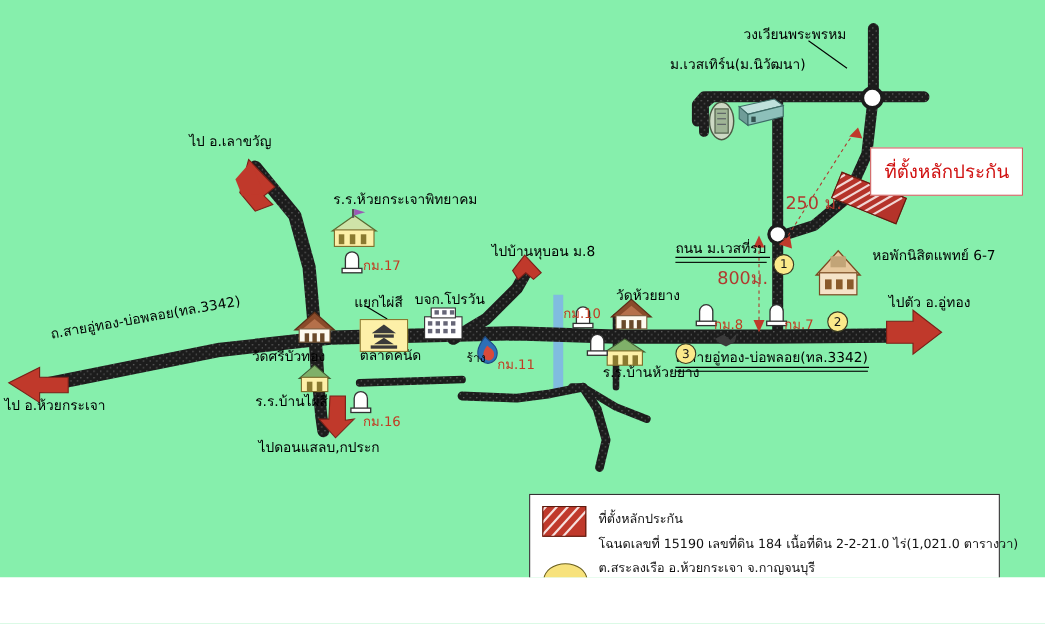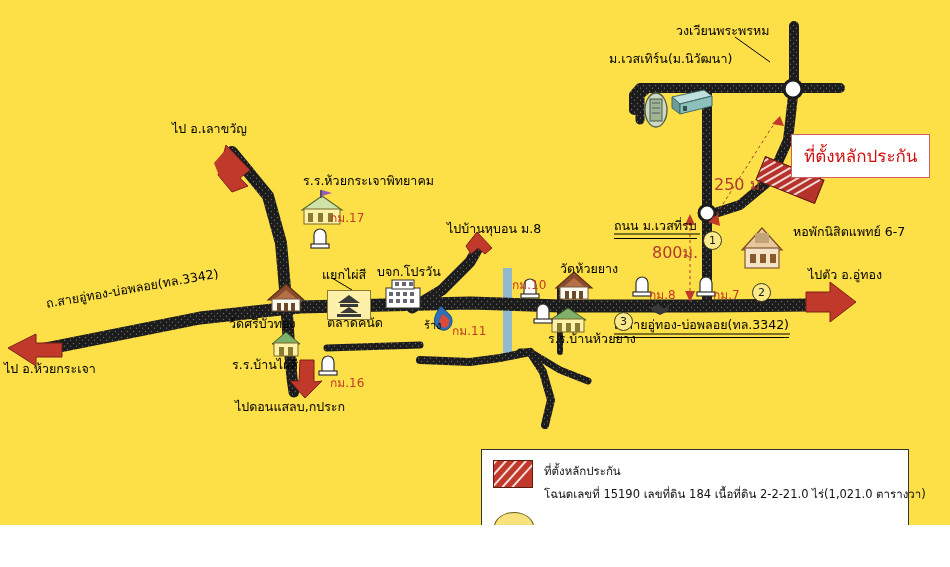--- a/index.html
+++ b/index.html
@@ -1,17 +1,17 @@
 <!DOCTYPE html>
 <html><head>
 <meta charset="utf-8">
 <style>
   html,body{margin:0;padding:0;background:#ffffff;}
   body{font-family:"DejaVu Sans","Liberation Sans",sans-serif;}
-  #map{position:relative;width:950px;height:525px;background:#fde047;overflow:hidden;}
+  #map{position:relative;width:950px;height:525px;background:#86efac;overflow:hidden;}
   #map svg.layer{position:absolute;left:0;top:0;width:950px;height:567px;}
   .lbl{position:absolute;color:#000;font-family:"DejaVu Sans","Liberation Sans",sans-serif;white-space:nowrap;line-height:1.1;}
   .lbl.sm{font-size:11px;}
   .lbl.md{font-size:12.5px;}
   .km{position:absolute;color:#c23b22;font-size:12px;white-space:nowrap;font-family:"DejaVu Sans","Liberation Sans",sans-serif;}
   .dist{position:absolute;color:#b03a2e;font-size:16px;white-space:nowrap;font-family:"DejaVu Sans","Liberation Sans",sans-serif;}
   .circnum{position:absolute;width:17px;height:17px;border-radius:50%;background:#fbe98a;border:1.3px solid #3a3a20;
            color:#1a1a1a;font-size:11px;display:flex;align-items:center;justify-content:center;font-family:"DejaVu Sans","Liberation Sans",sans-serif;}
   .callout{position:absolute;border:1.4px solid #d06060;background:#ffffff;color:#d01010;
            font-size:17px;padding:7px 12px 8px 12px;white-space:nowrap;font-family:"DejaVu Sans","Liberation Sans",sans-serif;}
@@ -288,21 +288,21 @@
   <div class="lbl md" style="left:447px;top:222px;">ไปบ้านหุบอน ม.8</div>
   <div class="lbl md" style="left:808px;top:268px;">ไปตัว อ.อู่ทอง</div>
 
   <div class="lbl md" style="left:46px;top:297px;transform:rotate(-10deg);transform-origin:left center;">ถ.สายอู่ทอง-บ่อพลอย(ทล.3342)</div>
   <div class="lbl md ulined" style="left:614px;top:318px;">ถ.สายอู่ทอง-บ่อพลอย(ทล.3342)</div>
   <div class="lbl md ulined" style="left:614px;top:219px;">ถนน ม.เวสที่รบ</div>
 
   <div class="dist" style="left:714px;top:172px;">250 ม.</div>
   <div class="dist" style="left:652px;top:240px;">800ม.</div>
 
-  <div class="km" style="left:330px;top:208px;">กม.17</div>
+  <div class="km" style="left:330px;top:231px;">กม.17</div>
   <div class="km" style="left:330px;top:373px;">กม.16</div>
   <div class="km" style="left:424px;top:318px;opacity:0;"></div>
   <div class="km" style="left:452px;top:321px;">กม.11</div>
   <div class="km" style="left:512px;top:275px;">กม.10</div>
   <div class="km" style="left:649px;top:285px;">กม.8</div>
   <div class="km" style="left:713px;top:285px;">กม.7</div>
 
   <div class="circnum" style="left:703px;top:231px;">1</div>
   <div class="circnum" style="left:752px;top:283px;">2</div>
   <div class="circnum" style="left:614px;top:312px;">3</div>
@@ -336,16 +336,17 @@
 
       <i style="left:6px;top:-6px"></i>
         <i style="left:16px;top:-6px"></i>
         <i style="left:26px;top:-6px"></i>
       <i style="left:36px;top:-6px"></i>
         <i style="left:46px;top:-6px"></i>
     </div>
     <div class="ycirc"></div>
     <div class="lrow" style="left:62px;top:12px;">ที่ตั้งหลักประกัน</div>
     <div class="lrow" style="left:62px;top:35px;">โฉนดเลขที่ 15190  เลขที่ดิน 184   เนื้อที่ดิน 2-2-21.0 ไร่(1,021.0 ตารางวา)</div>
+    <div class="lrow" style="left:62px;top:57px;">ต.สระลงเรือ อ.ห้วยกระเจา จ.กาญจนบุรี</div>
     <div class="lrow" style="left:62px;top:79px;">ข้อมูลเปรียบเทียบ</div>
   </div>
 
 </div>
 
 </body></html>

